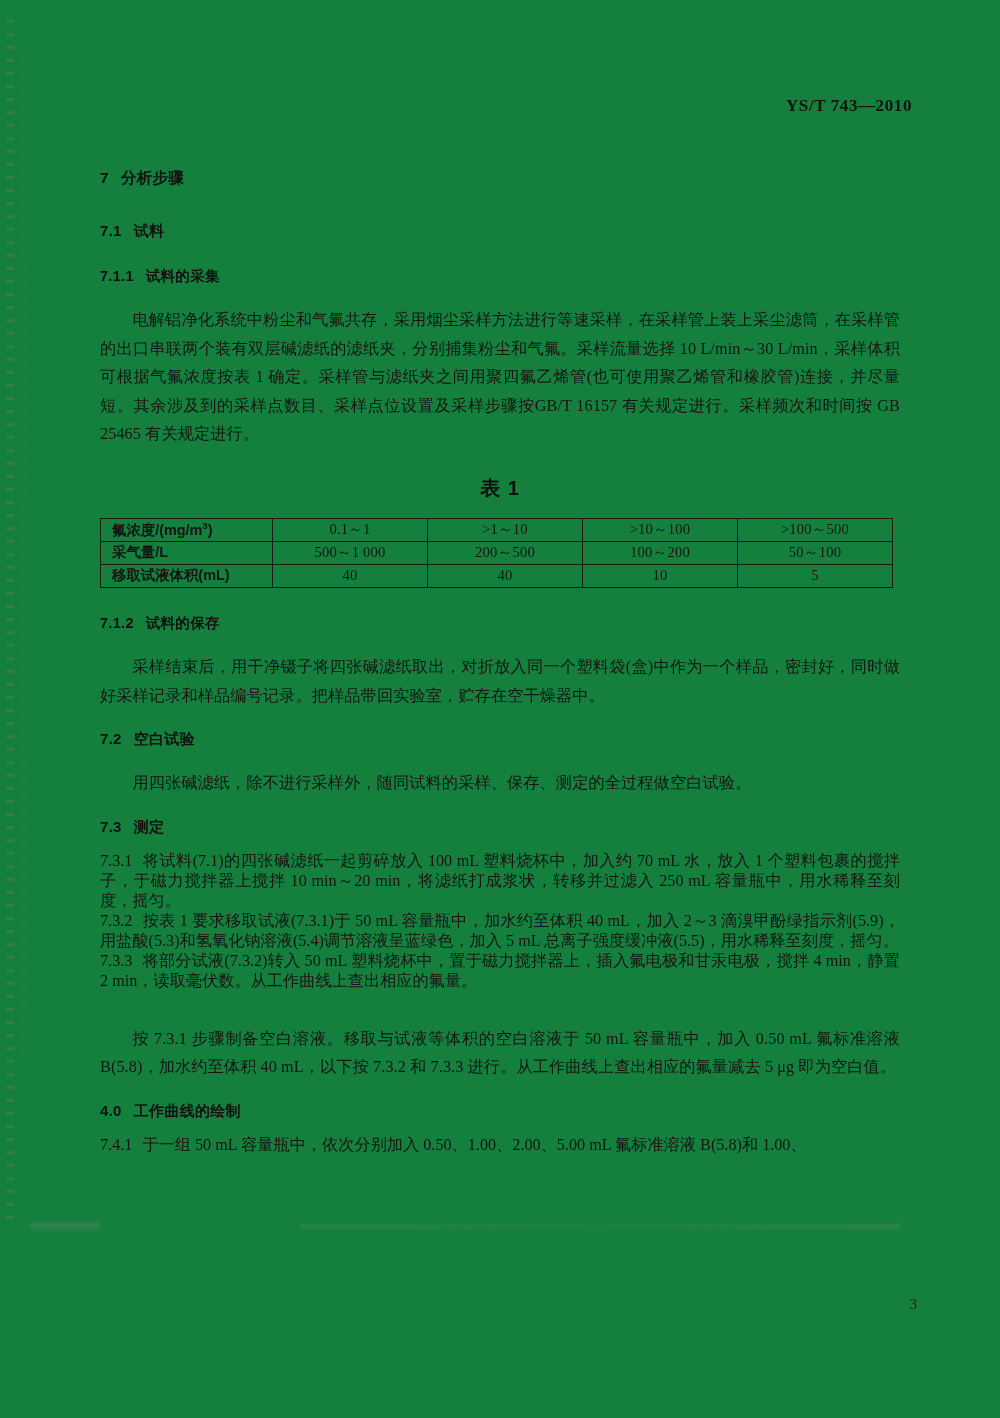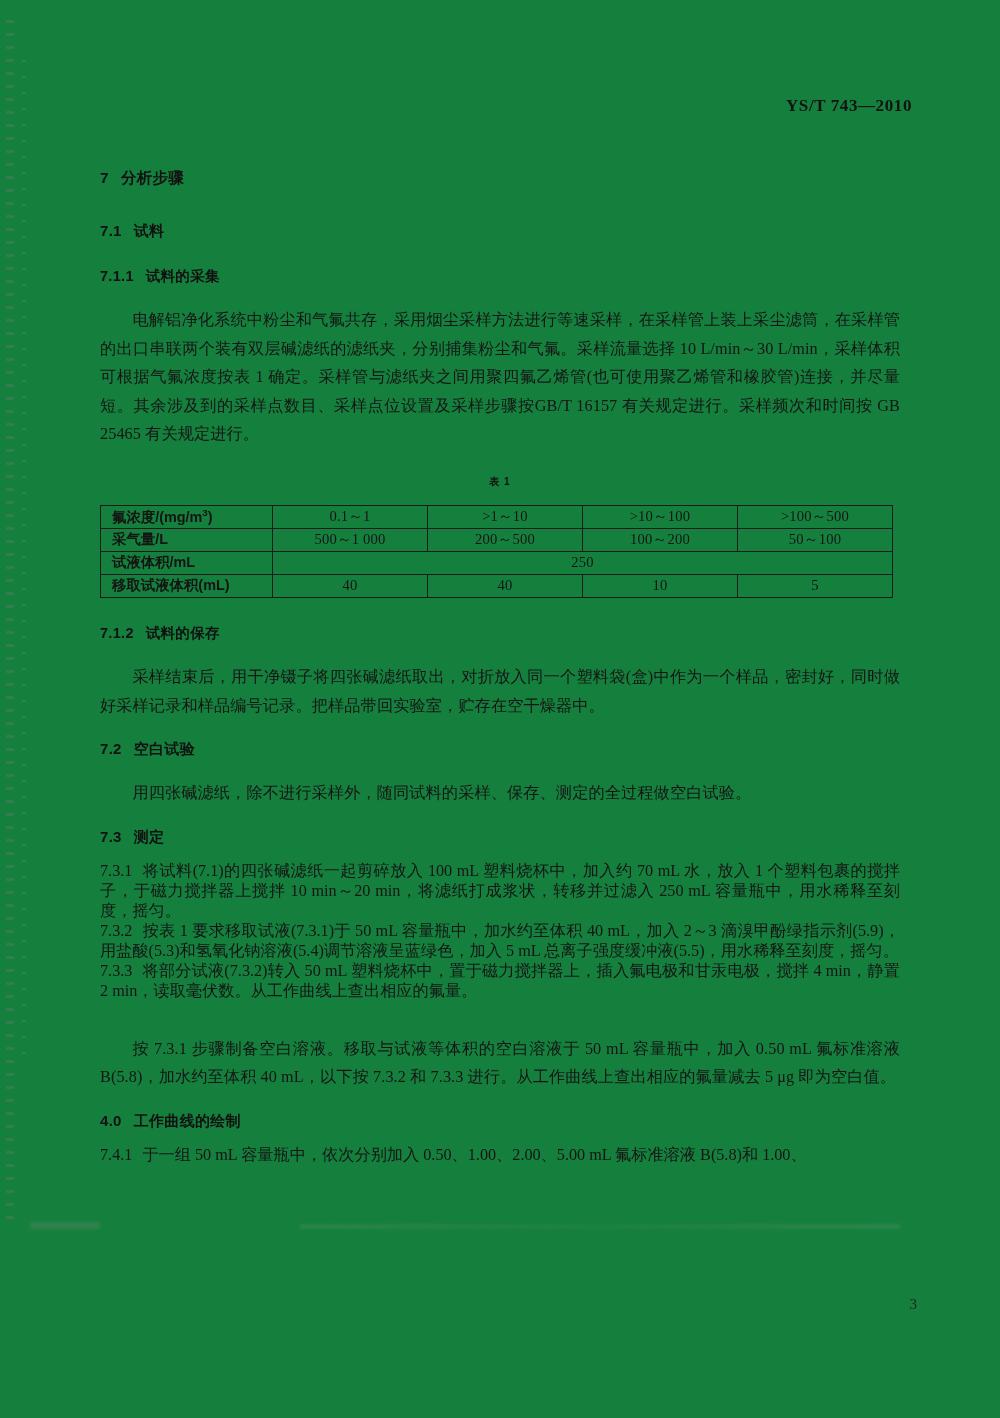--- a/index.html
+++ b/index.html
@@ -131,21 +131,21 @@
     text-align: justify;
     text-justify: inter-ideograph;
     color: #151515;
   }
 
   
   .table-caption {
     text-align: center;
     font-family: "Liberation Sans", sans-serif;
     font-weight: 700;
-    font-size: 10px;
+    font-size: 20px;
     margin: 0;
     color: #111;
     letter-spacing: 1px;
   }
 
   table.t1 {
     border-collapse: collapse;
     width: 792px;
     margin-top: 16px;
     table-layout: fixed;
@@ -253,24 +253,20 @@
           <td>&gt;100～500</td>
         </tr>
         <tr>
           <td class="rowhead">采气量/L</td>
           <td>500～1 000</td>
           <td>200～500</td>
           <td>100～200</td>
           <td>50～100</td>
         </tr>
         <tr>
-          <td class="rowhead">试液体积/mL</td>
-          <td colspan="4">250</td>
-        </tr>
-        <tr>
           <td class="rowhead">移取试液体积(mL)</td>
           <td>40</td>
           <td>40</td>
           <td>10</td>
           <td>5</td>
         </tr>
       </tbody>
     </table>
 
     <div class="sp-2"></div>

